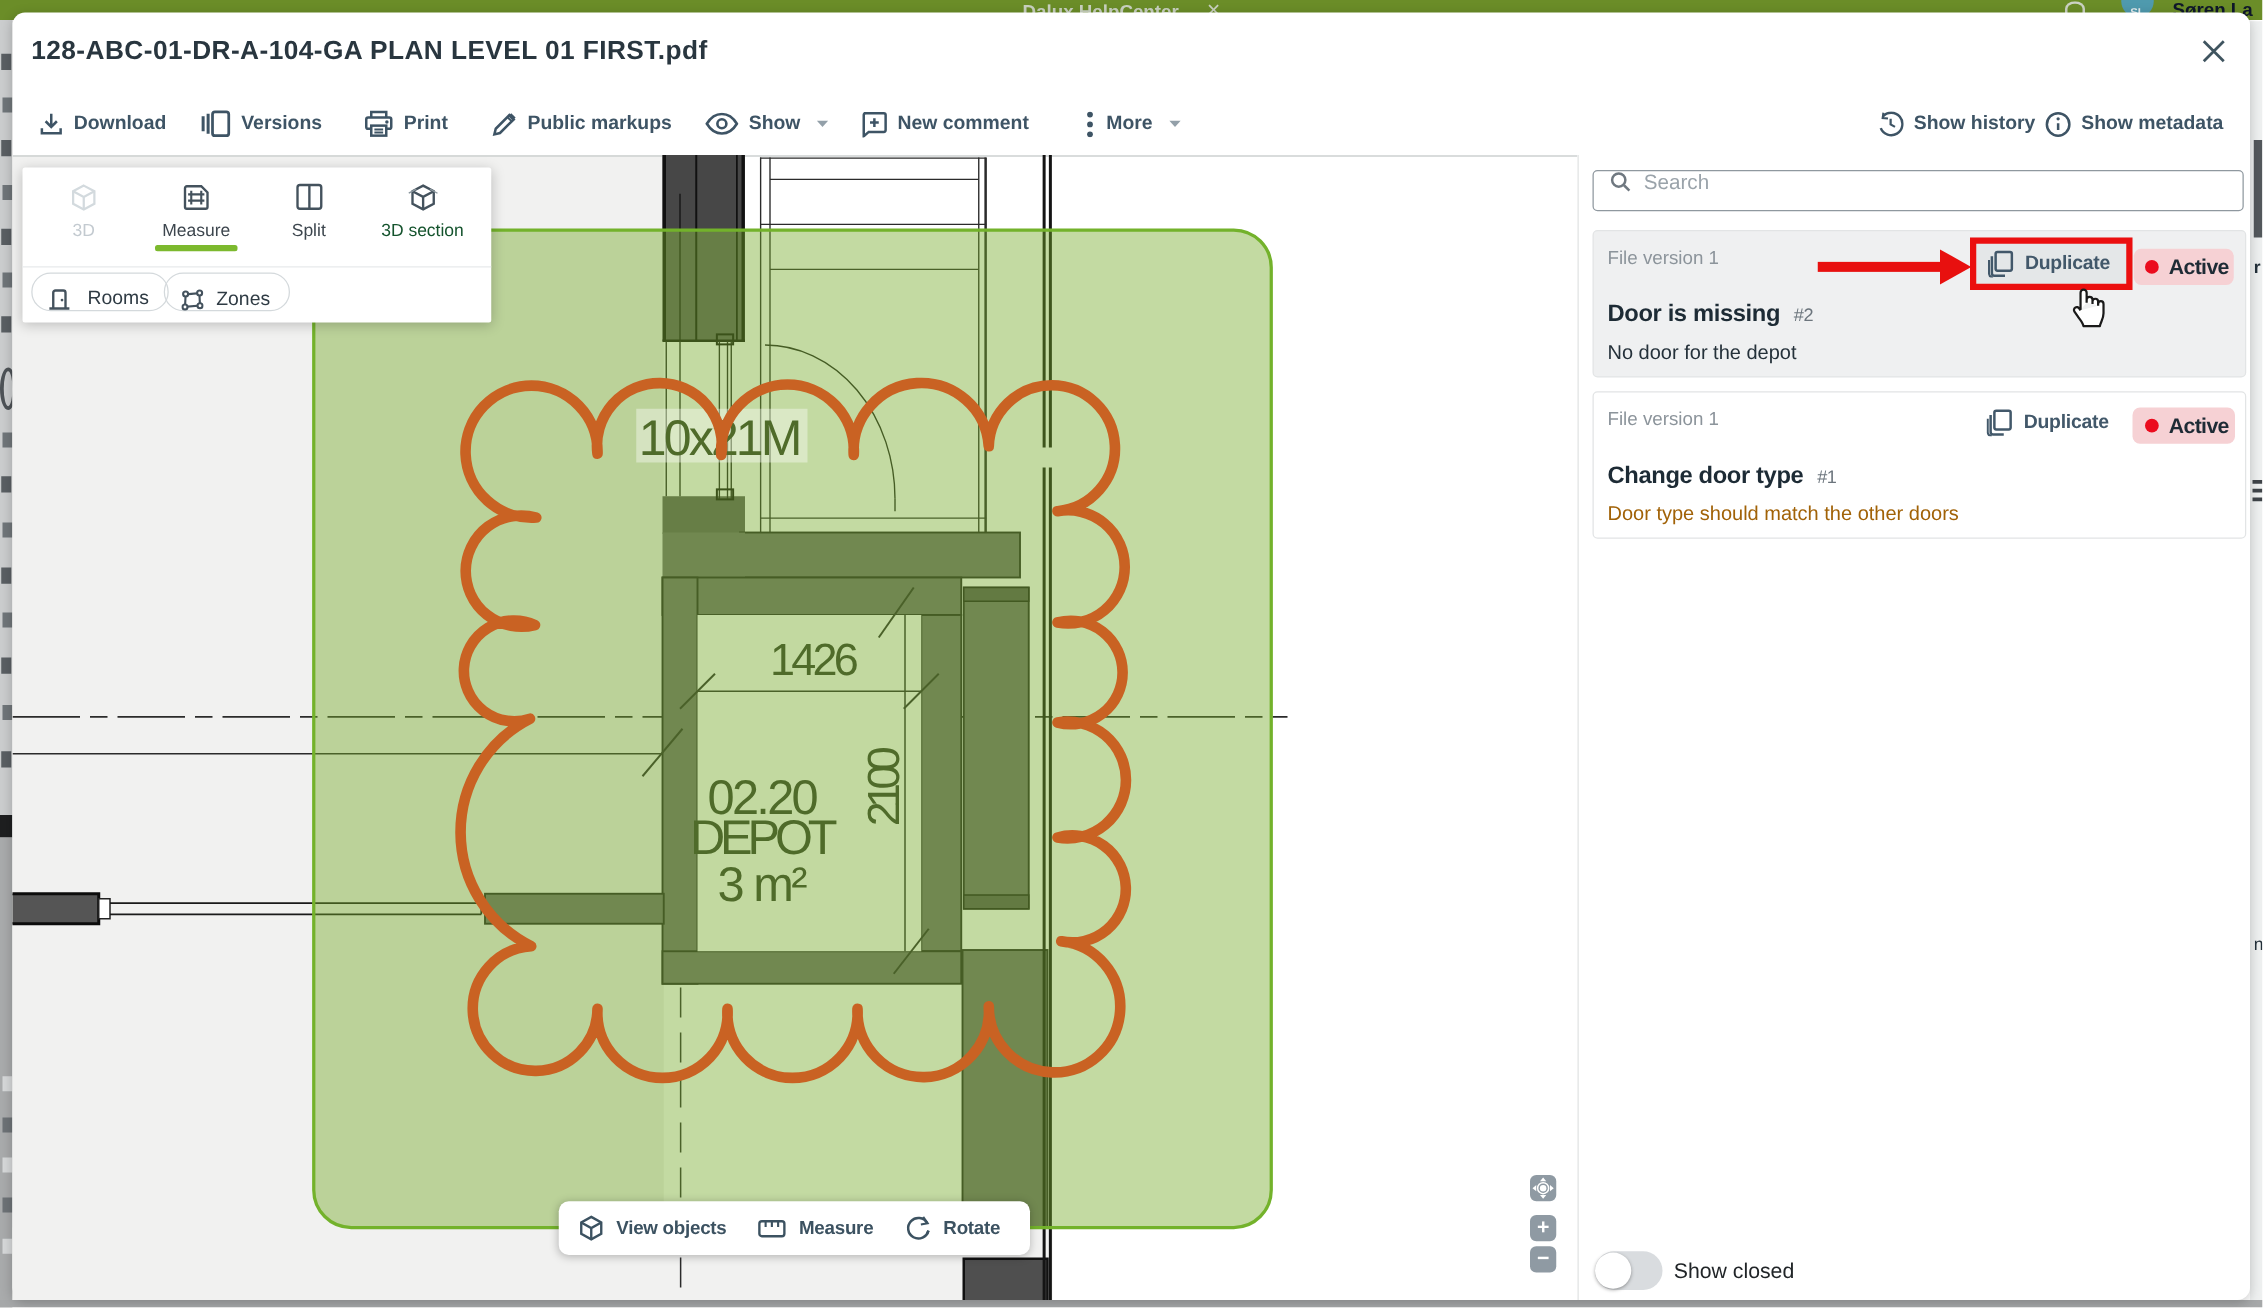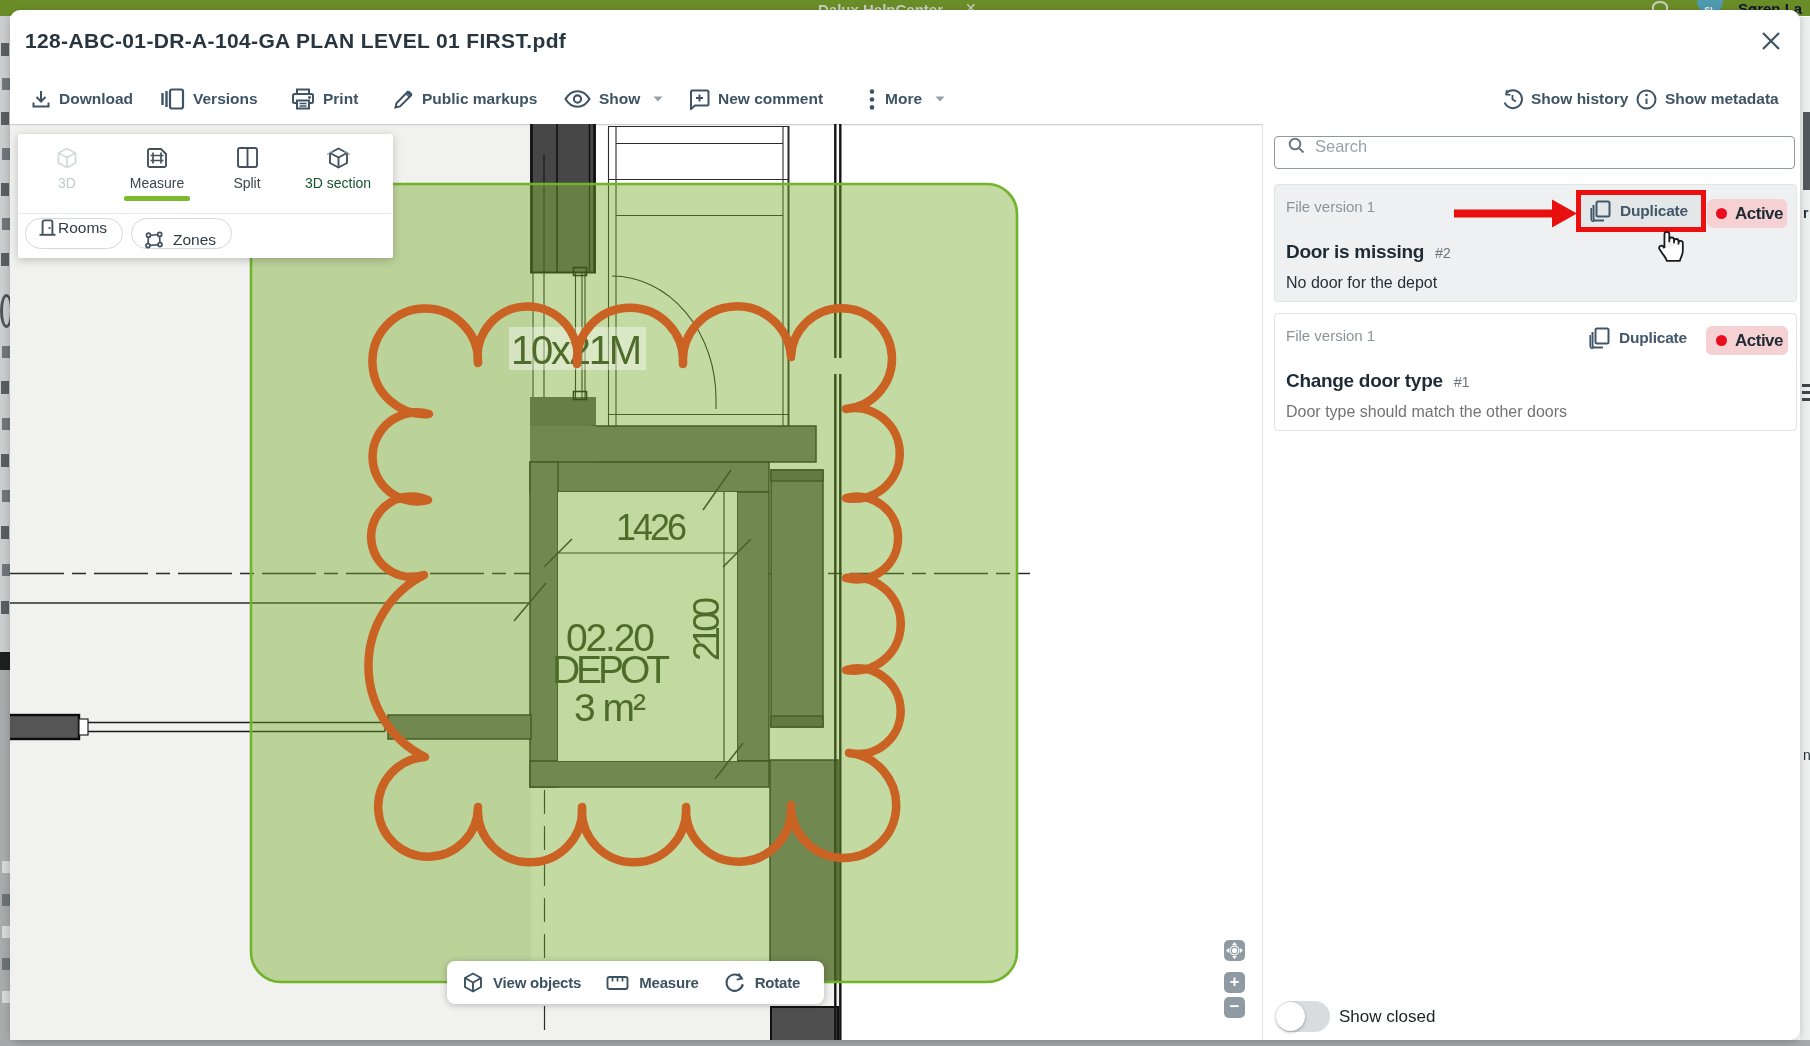--- a/index.html
+++ b/index.html
@@ -289,21 +289,21 @@
   <div class="abs" style="left:286px;top:12px;width:68px;text-align:center;">
     <svg width="25" height="24" viewBox="0 0 25 24" fill="none" stroke="#44525d" stroke-width="1.9">
         <path d="M12.5 2.5 L21 7 V17 L12.5 21.5 L4 17 V7 Z"></path>
         <path d="M4 7 L12.5 11.5 L21 7 M12.5 11.5 V21.5"></path>
         <path d="M1 8.5 L7 5.3 M18 5.3 L24 8.6" stroke-width="1.1" stroke="#8b979e"></path>
       </svg>
     <div style="font-size:14px;color:#14532d;margin-top:1px;">3D section</div>
   </div>
   <div class="abs" style="left:0;top:79px;width:375px;height:1px;background:#e8eaeb;"></div>
 
-  <div class="abs" style="left:7px;top:84px;height:31px;padding:0 15px 0 13px;border:1.3px solid #d4d9dc;border-radius:16px;display:flex;align-items:flex-start;gap:2px;font-size:15.5px;color:#2f3b44;">
+  <div class="abs" style="left:7px;top:84px;height:31px;padding:0 15px 0 13px;border:1.3px solid #d4d9dc;border-radius:16px;display:flex;align-items:flex-end;gap:14px;font-size:15.5px;color:#2f3b44;">
     <svg width="17" height="17" viewBox="0 0 17 17" fill="none" stroke="#44525d" stroke-width="1.9">
         <path d="M3.6 15.8 V3.2 A1.8 1.8 0 0 1 5.4 1.4 H11.6 A1.8 1.8 0 0 1 13.4 3.2 V15.8"></path>
         <path d="M0.5 15.8 H16.5"></path>
         <circle cx="10.6" cy="9" r="1.1" fill="#44525d" stroke="none"></circle>
       </svg>
     <span>Rooms</span>
   </div>
   <div class="abs" style="left:113px;top:84px;height:31px;padding:12px 15px 0 13px;border:1.3px solid #d4d9dc;border-radius:16px;display:flex;align-items:flex-start;gap:10px;font-size:15.5px;color:#2f3b44;">
     <svg width="18" height="18" viewBox="0 0 18 18" fill="none" stroke="#44525d" stroke-width="1.7">
         <path d="M3.5 4.5 L14.5 3.5 L15 13.5 L3 14.5 Z"></path>
@@ -400,18 +400,18 @@
         <path d="M3.5 5 V18.5 A 2 2 0 0 0 5.5 20.5 H14"></path>
         <path d="M1.2 8 V19 A 3.5 3.5 0 0 0 4.5 22" stroke-width="1.6"></path>
       </svg>
     <span style="font-size:15.5px;letter-spacing:-0.2px;font-weight:700;color:#42586a;">Duplicate</span>
   </div>
   <div class="abs" style="left:431px;top:12px;width:82px;height:29px;background:#f6d1d4;border-radius:6px;display:flex;align-items:center;padding-left:10px;gap:8px;">
     <span style="width:11px;height:11px;border-radius:50%;background:#eb0c1e;"></span>
     <span style="font-size:17px;letter-spacing:-0.5px;font-weight:700;color:#1e2b35;">Active</span>
   </div>
   <div class="abs" style="left:11px;top:56px;font-size:19px;font-weight:700;color:#1d2b35;letter-spacing:-0.3px;">Change door type <span style="font-size:14.5px;font-weight:400;color:#6c757d;margin-left:6px;">#1</span></div>
-  <div class="abs" style="left:11px;top:89px;font-size:16px;color:#737373;">Door type should match the other doors</div>
+  <div class="abs" style="left:11px;top:89px;font-size:16px;color:#a16207;">Door type should match the other doors</div>
 </div>
 
 <div class="abs" style="left:1276px;top:1001px;width:54px;height:31px;border-radius:16px;background:#d9dcdf;"></div>
 <div class="abs" style="left:1276px;top:1002px;width:29px;height:29px;border-radius:50%;background:#fff;box-shadow:0 1px 3px rgba(0,0,0,.35);"></div>
 <div class="abs" style="left:1339px;top:1007px;font-size:17px;color:#212528;">Show closed</div>
 
 </body></html>

